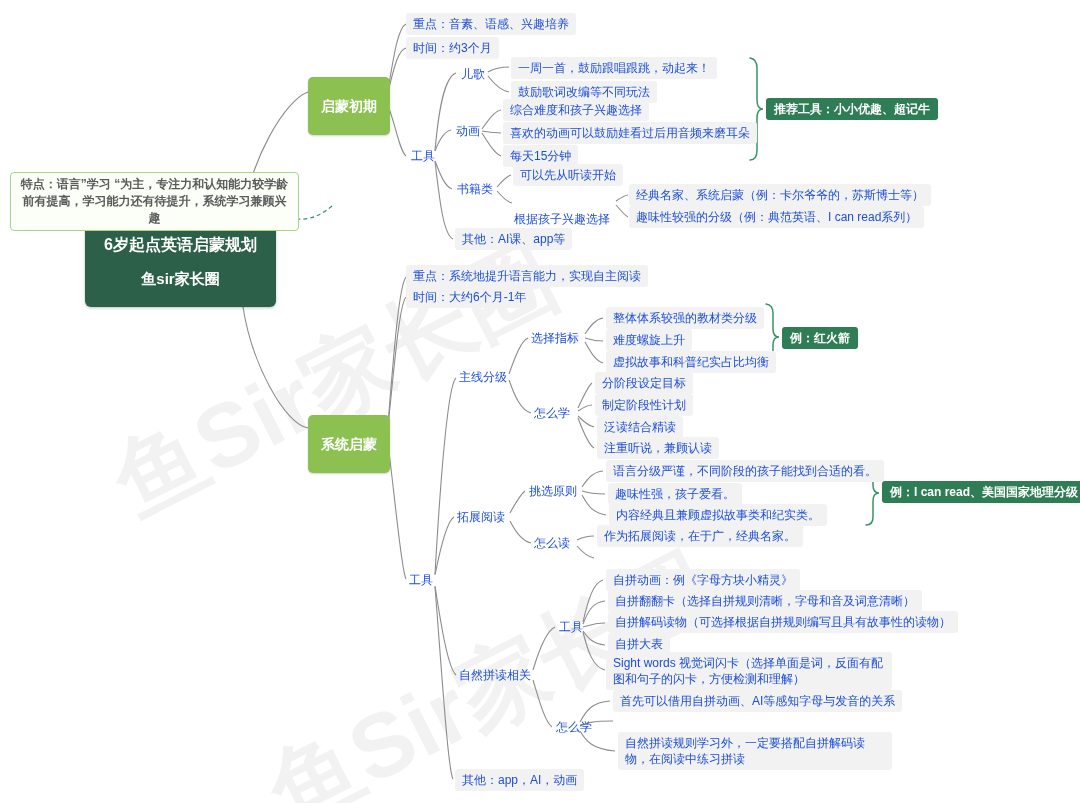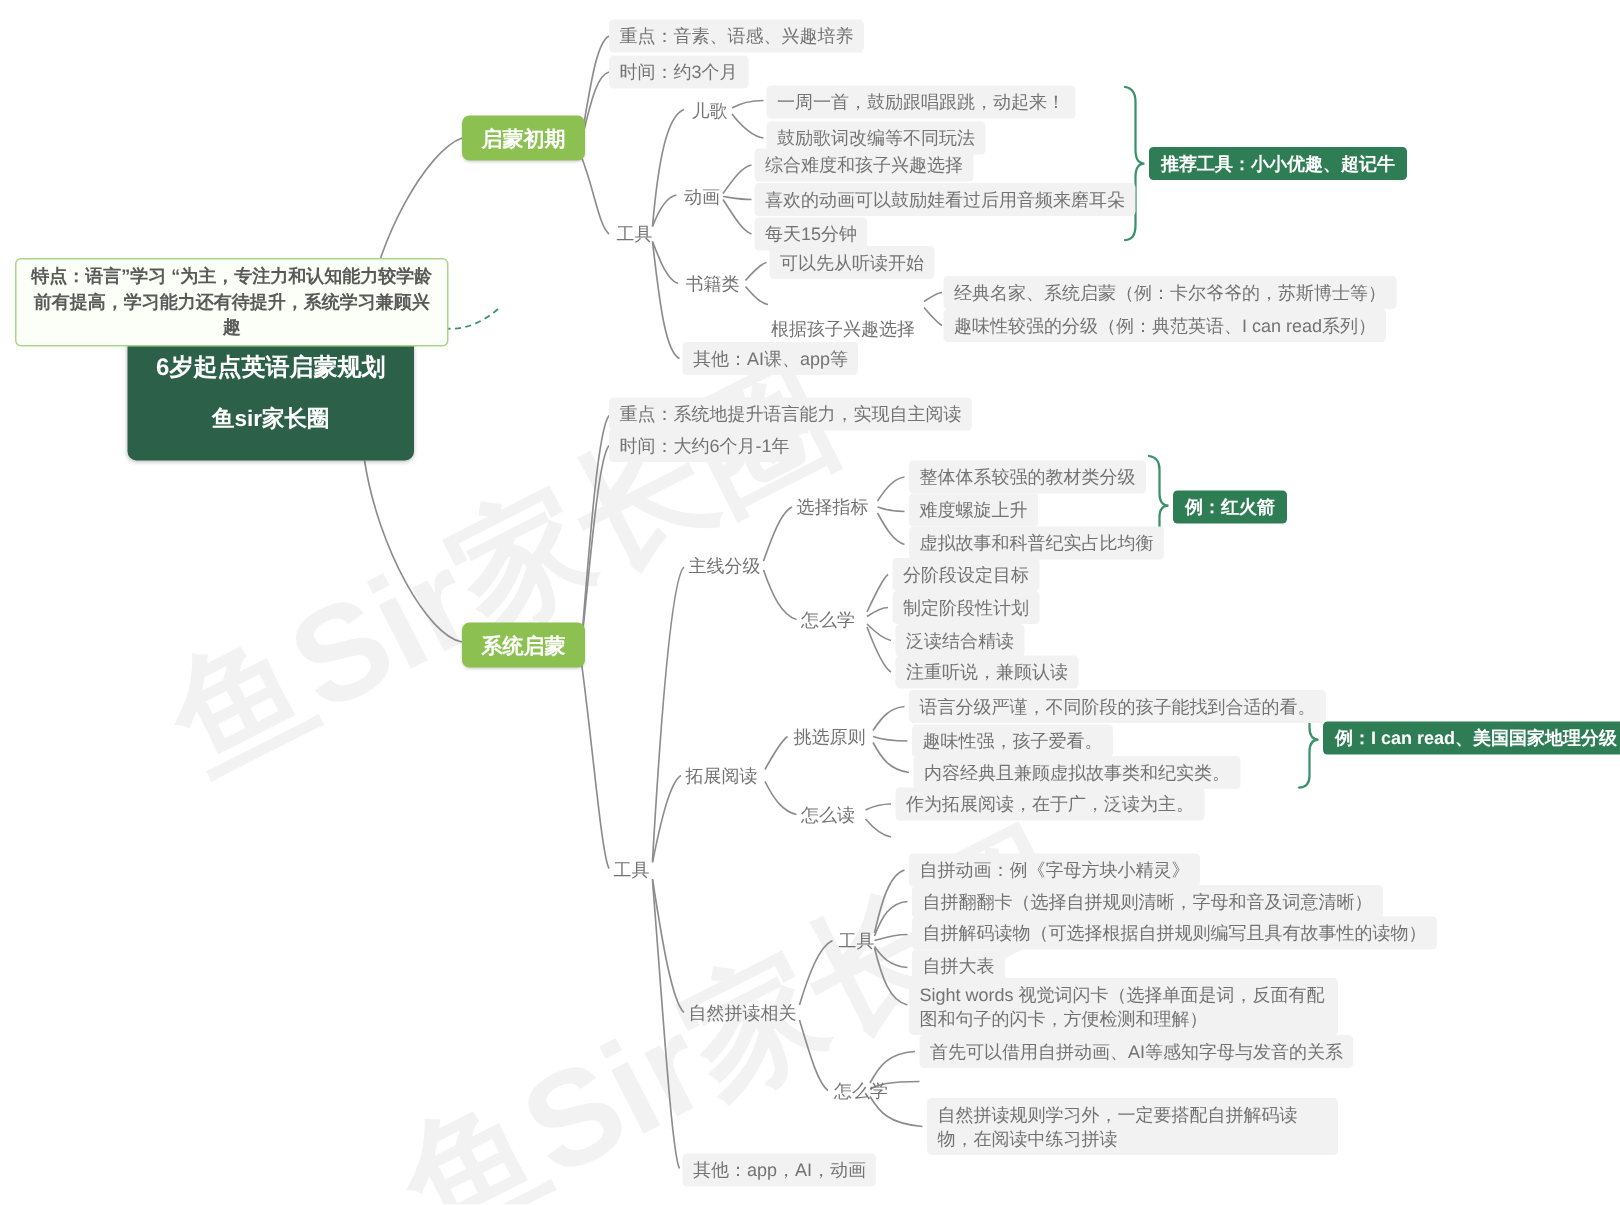--- a/index.html
+++ b/index.html
@@ -2,26 +2,26 @@
 <html><head>
 <meta charset="utf-8">
 <style>
   html,body{margin:0;padding:0;background:#fff;}
   .canvas{position:relative;width:1080px;height:803px;background:#ffffff;overflow:hidden;
           font-family:"Liberation Sans","DejaVu Sans",sans-serif;}
   .watermark{position:absolute;font-size:90px;font-weight:bold;color:rgba(90,90,90,0.08);
              transform:rotate(-27deg);white-space:nowrap;pointer-events:none;z-index:0;}
   svg.links{position:absolute;left:0;top:0;z-index:1;}
   .node{position:absolute;z-index:2;white-space:nowrap;font-size:12px;line-height:16px;
-        color:#737373;padding:3px 7px;border-radius:3px;}
+        color:#1d4ed8;padding:3px 7px;border-radius:3px;}
   .leaf{background:#f2f2f2;}
   .plain{background:transparent;font-family:Liberation Serif, serif;}
   .wrap{white-space:normal;}
   .branch{position:absolute;z-index:2;background:#8cc152;color:#fff;font-weight:bold;
-          font-size:14px;line-height:18px;padding:6px 13px;border-radius:5px;
+          font-size:14px;line-height:18px;padding:20px 13px;border-radius:5px;
           box-shadow:0 1px 2px rgba(0,0,0,0.18);white-space:nowrap;}
   .root{position:absolute;left:85px;top:217px;width:191px;height:90px;box-sizing:border-box;
         z-index:3;background:#2d6049;color:#fff;border-radius:6px;display:flex;
         flex-direction:column;align-items:center;justify-content:center;gap:14px;
         font-weight:bold;box-shadow:0 1px 3px rgba(0,0,0,0.25);}
   .root-title{font-size:16px;}
   .root-sub{font-size:15px;}
   .note{position:absolute;left:10px;top:172px;width:289px;box-sizing:border-box;z-index:3;
         background:#fcfff8;border:1px solid #a9d58a;border-radius:4px;color:#5a5a5a;
         font-size:12px;line-height:17px;font-weight:bold;text-align:center;padding:3px 6px;}
@@ -148,21 +148,21 @@
   <div class="node leaf" style="left:597px;top:416px">泛读结合精读</div>
   <div class="node leaf" style="left:597px;top:437px">注重听说，兼顾认读</div>
 
   <div class="node plain" style="left:450px;top:506px">拓展阅读</div>
   <div class="node plain" style="left:522px;top:480px">挑选原则</div>
   <div class="node leaf" style="left:606px;top:460px">语言分级严谨，不同阶段的孩子能找到合适的看。</div>
   <div class="node leaf" style="left:608px;top:483px">趣味性强，孩子爱看。</div>
   <div class="node leaf" style="left:609px;top:504px">内容经典且兼顾虚拟故事类和纪实类。</div>
   <div class="callout" style="left:882px;top:481px">例：I can read、美国国家地理分级</div>
   <div class="node plain" style="left:527px;top:532px">怎么读</div>
-  <div class="node leaf" style="left:597px;top:525px">作为拓展阅读，在于广，泛读为主。</div>
+  <div class="node leaf" style="left:597px;top:525px">作为拓展阅读，在于广，经典名家。</div>
 
   <div class="node plain" style="left:452px;top:664px">自然拼读相关</div>
   <div class="node plain" style="left:552px;top:616px">工具</div>
   <div class="node leaf" style="left:606px;top:569px">自拼动画：例《字母方块小精灵》</div>
   <div class="node leaf" style="left:608px;top:590px">自拼翻翻卡（选择自拼规则清晰，字母和音及词意清晰）</div>
   <div class="node leaf" style="left:608px;top:611px">自拼解码读物（可选择根据自拼规则编写且具有故事性的读物）</div>
   <div class="node leaf" style="left:608px;top:633px">自拼大表</div>
   <div class="node leaf wrap" style="left:606px;top:652px;width:272px">Sight words 视觉词闪卡（选择单面是词，反面有配图和句子的闪卡，方便检测和理解）</div>
   <div class="node plain" style="left:549px;top:716px">怎么学</div>
   <div class="node leaf" style="left:613px;top:690px">首先可以借用自拼动画、AI等感知字母与发音的关系</div>

